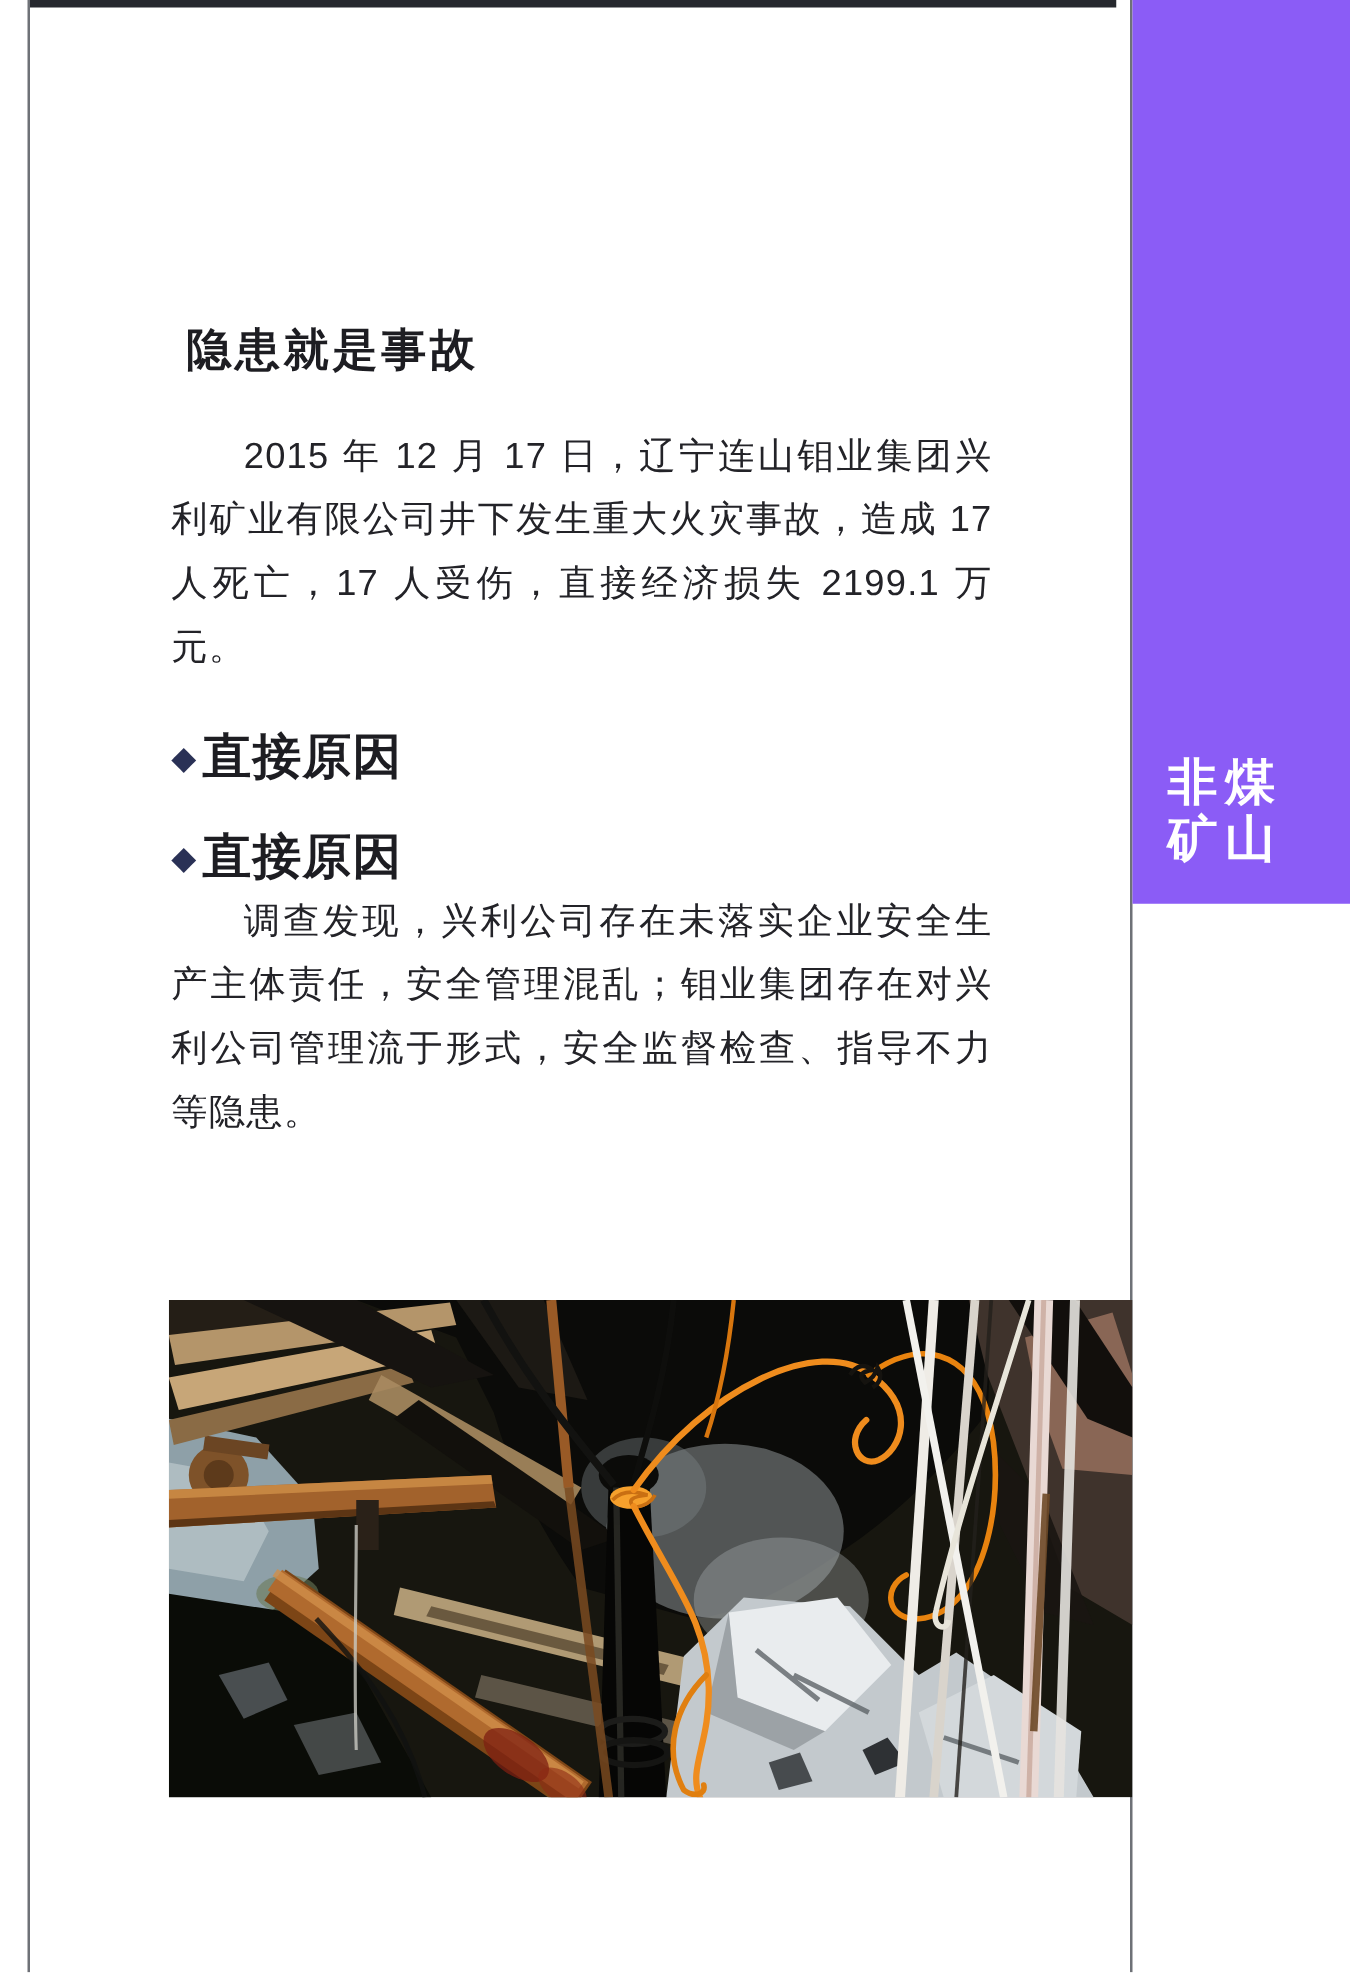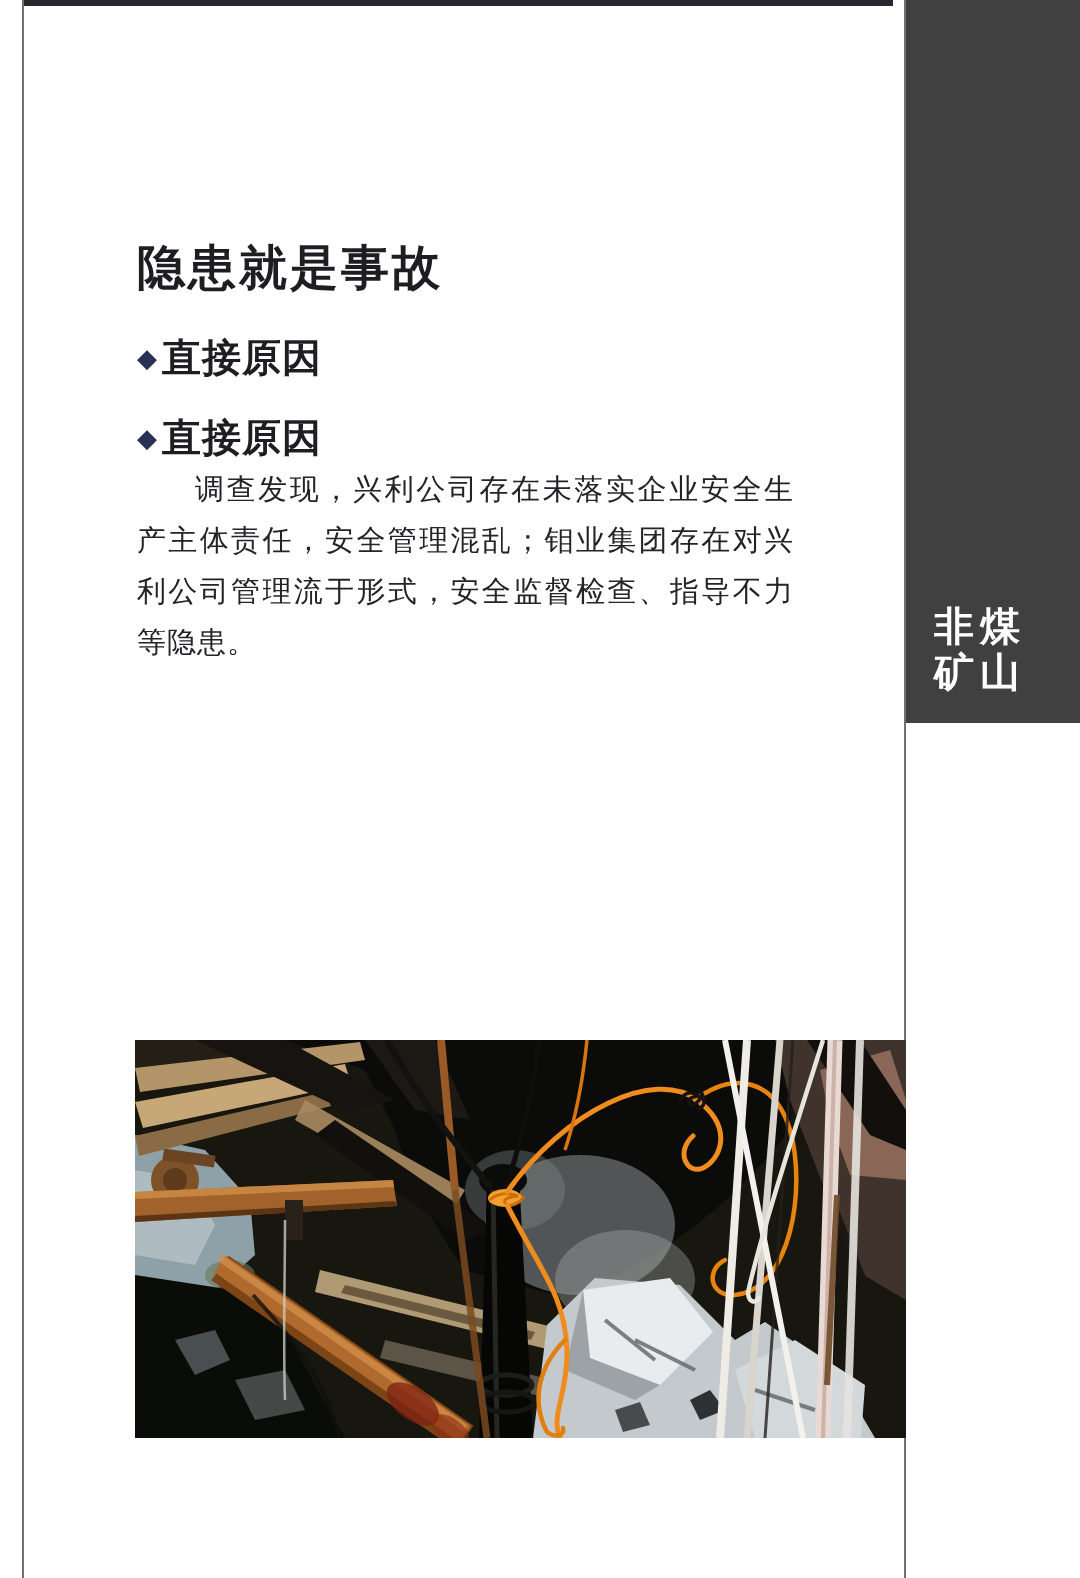--- a/index.html
+++ b/index.html
@@ -10,31 +10,31 @@
     overflow:hidden;
     font-family:"Liberation Sans","DejaVu Sans",sans-serif;
   }
   
   .border-left{position:absolute;left:22px;top:0;width:2px;height:1578px;background:#6e7177;}
   .border-right{position:absolute;left:904px;top:0;width:2px;height:1578px;background:#6e7177;}
   .top-bar{position:absolute;left:23px;top:0;width:870px;height:6px;background:#26282e;}
   
   .navy-tab{
     position:absolute;left:906px;top:0;width:174px;height:723px;
-    background:#404040;
+    background:#8b5cf6;
   }
   .tab-text{
     position:absolute;left:28px;bottom:28px;
     color:#ffffff;font-weight:bold;font-size:40px;line-height:46px;
     letter-spacing:6px;
   }
   
   .content{position:absolute;left:137px;top:240px;width:657px;color:#232328;}
   .title{
-    margin:0;font-size:48px;line-height:56px;font-weight:900;
+    margin:12px;font-size:36px;line-height:56px;font-weight:900;
     letter-spacing:3px;color:#1d1d22;
   }
   .intro{
     margin:32px 0 0 0;
     font-size:29px;line-height:51px;font-weight:500;
     text-align:justify;text-indent:2em;letter-spacing:1px;
   }
   .section{margin-top:44px;}
   .section-heading{display:flex;align-items:center;line-height:36px;}
   .diamond{color:#2a3156;font-size:26px;margin-right:5px;}
@@ -60,20 +60,21 @@
   <div class="navy-tab">
     <div class="tab-text">
       <div>非煤</div>
       <div>矿山</div>
     </div>
   </div>
 
   <div class="content">
     <h1 class="title">隐患就是事故</h1>
 
+    <p class="intro">2015 年 12 月 17 日，辽宁连山钼业集团兴利矿业有限公司井下发生重大火灾事故，造成 17 人死亡，17 人受伤，直接经济损失 2199.1 万元。</p>
 
     <div class="section">
       <div class="section-heading">
         <span class="diamond">◆</span>
         <span class="heading-text">直接原因</span>
       </div>
     </div>
 
     <div class="section">
       <div class="section-heading">

